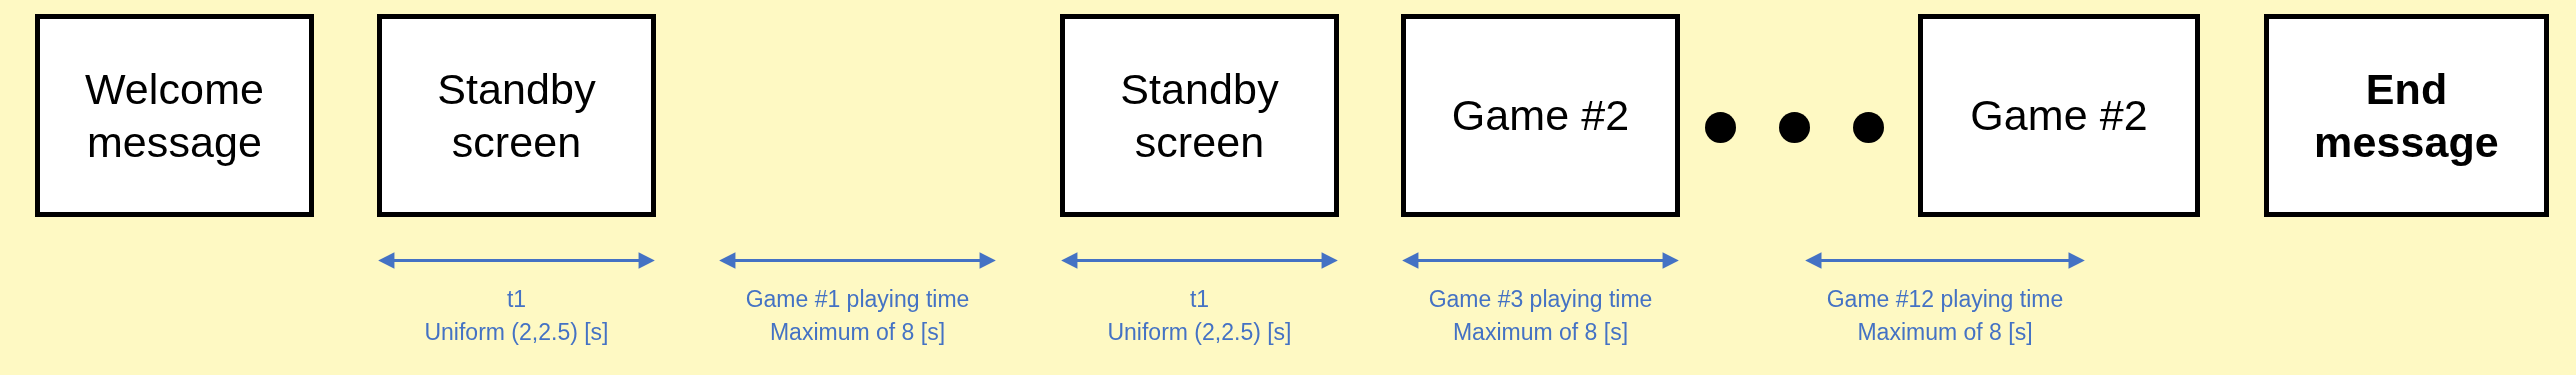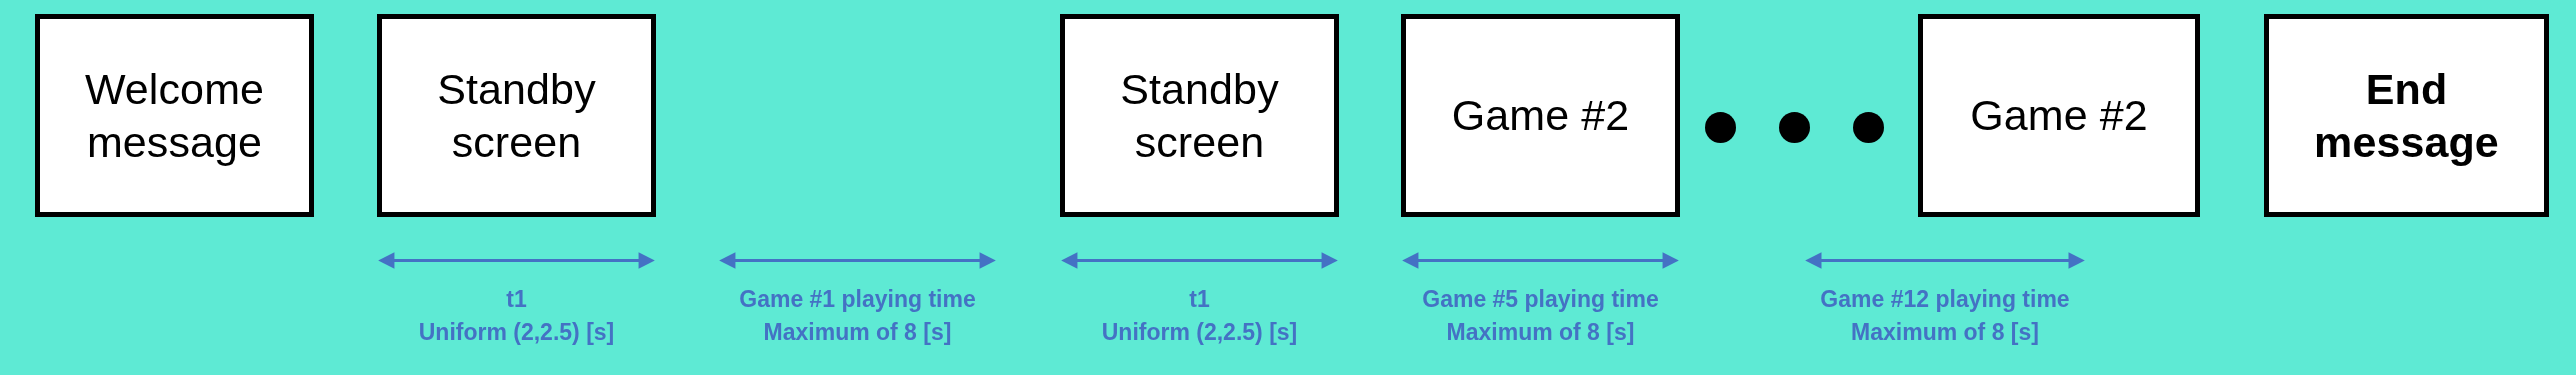--- a/index.html
+++ b/index.html
@@ -11,21 +11,21 @@
     width: 2576px;
     height: 375px;
     font-family: "Liberation Sans", sans-serif;
     overflow: hidden;
   }
 
   #stage {
     position: relative;
     width: 2576px;
     height: 375px;
-    background: #5eead4;
+    background: #fef9c3;
   }
 
   
   .step-box {
     position: absolute;
     top: 14px;
     height: 203px;
     box-sizing: border-box;
     border: 5.2px solid #000000;
     background: #ffffff;
@@ -58,21 +58,20 @@
     background: #000000;
   }
 
   
   .annotation {
     position: absolute;
     top: 247px;
     display: flex;
     flex-direction: column;
     align-items: center;
-    font-weight: bold;
   }
   .annotation-arrow {
     position: relative;
     width: 100%;
     height: 27px;
   }
   .annotation-arrow svg {
     display: block;
     width: 100%;
     height: 27px;
@@ -173,21 +172,21 @@
 
   <div class="annotation" style="left:1401px; width:279px;">
     <div class="annotation-arrow">
       <svg viewBox="0 0 480 46" preserveAspectRatio="none" aria-hidden="true">
         <line x1="22" y1="23" x2="458" y2="23" stroke="#4472C4" stroke-width="5"></line>
         <polygon points="2,23 30,9 30,37" fill="#4472C4"></polygon>
         <polygon points="478,23 450,9 450,37" fill="#4472C4"></polygon>
       </svg>
     </div>
     <div class="annotation-lines">
-      <span class="annotation-line">Game #5 playing time</span>
+      <span class="annotation-line">Game #3 playing time</span>
       <span class="annotation-line">Maximum of 8 [s]</span>
     </div>
   </div>
 
   <div class="annotation" style="left:1804px; width:282px;">
     <div class="annotation-arrow">
       <svg viewBox="0 0 484 46" preserveAspectRatio="none" aria-hidden="true">
         <line x1="22" y1="23" x2="462" y2="23" stroke="#4472C4" stroke-width="5"></line>
         <polygon points="2,23 30,9 30,37" fill="#4472C4"></polygon>
         <polygon points="482,23 454,9 454,37" fill="#4472C4"></polygon>

